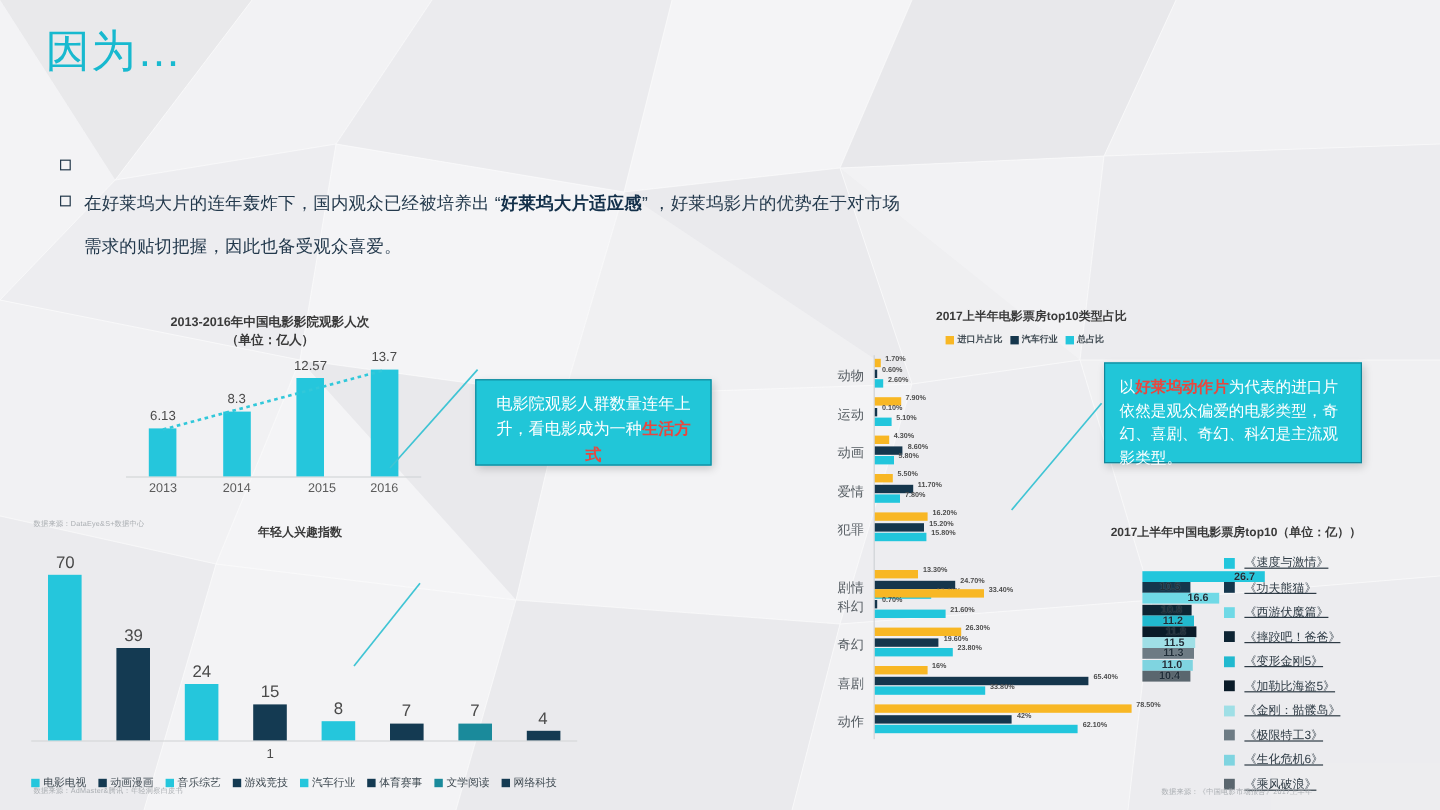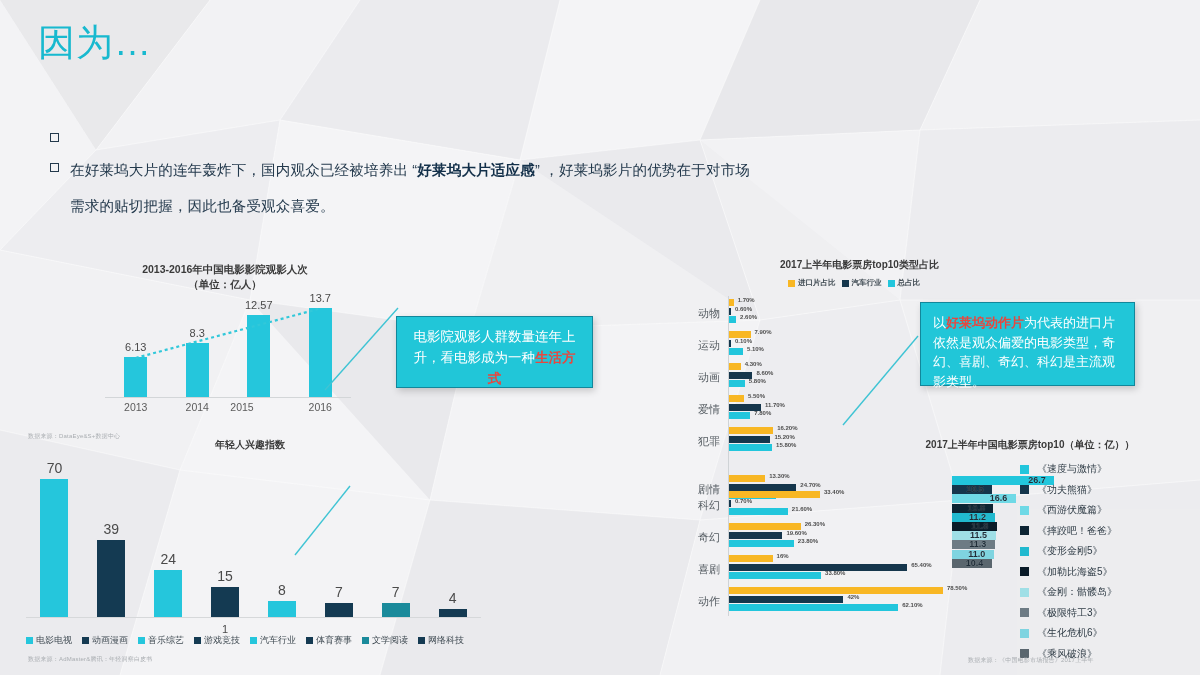--- a/index.html
+++ b/index.html
@@ -84,21 +84,21 @@
   #chart2 .c2bar { position: absolute; bottom: 0; width: 28px; }
   #chart2 .c2val {
     position: absolute; width: 48px; text-align: center;
     font-size: 14px; color: #4a4a4a;
   }
   #chart2 .c2val.small { font-size: 11px; }
   #chart2 .legend {
     position: absolute; left: 16px; top: 196px; display: flex;
     flex-wrap: nowrap; align-items: center; gap: 3px;
   }
-  #chart2 .lg-item { display: flex; align-items: center; margin-right: 7px; }
+  #chart2 .lg-item { display: flex; align-items: center; margin-right: 7px; margin-top: 12px; }
   #chart2 .lg-sw { width: 7px; height: 7px; margin-right: 3px; }
   #chart2 .lg-tx { font-size: 9px; color: #3f4a52; white-space: nowrap; }
 
   
   #chart3 { position: absolute; left: 650px; top: 258px; width: 330px; height: 360px; }
   #chart3 .c3-title { position: absolute; left: 130px; top: 0; width: 240px; text-align: left; font-size: 10px; }
   #chart3 .c3-legend {
     position: absolute; left: 138px; top: 20px; display: flex; align-items: center;
   }
   #chart3 .lg-item { display: flex; align-items: center; margin-right: 6px; }
@@ -125,21 +125,21 @@
   #chart4 .c4-title { position: absolute; left: 0; top: 0; width: 300px; font-size: 10px; }
   #chart4 .c4-bars { position: absolute; left: 72px; top: 38px; width: 120px; height: 95px; }
   #chart4 .c4bar { position: absolute; left: 0; }
   #chart4 .c4val {
     position: absolute; font-size: 9px; color: #1f2d38; font-weight: bold;
     white-space: nowrap; text-shadow: 0 0 1px rgba(255,255,255,.35);
   }
   #chart4 .c4-legend { position: absolute; left: 140px; top: 24px; }
   #chart4 .lg-item { display: flex; align-items: center; margin-bottom: 6.5px; }
   #chart4 .lg-sw { width: 9px; height: 9px; margin-right: 8px; flex: none; }
-  #chart4 .lg-tx { font-size: 10px; color: #2e3b45; white-space: nowrap; }
+  #chart4 .lg-tx { font-size: 10px; color: #2e3b45; white-space: nowrap; text-decoration: underline; }
 
   
   .callout {
     position: absolute; background: #21c6d8;
     border: 1.5px solid #12879b; color: #ffffff;
     font-size: 13.5px; line-height: 1.55; padding: 10px 12px;
     box-shadow: 2px 3px 7px rgba(0,0,0,.18);
   }
   .callout .hl { color: #e8473f; font-weight: bold; }
   .callout.c-center { text-align: center; }
@@ -221,21 +221,21 @@
         <div class="col" style="height: 82.124px; left: 142.25px; background: rgb(37, 198, 220);"></div>
         <div class="col-val" style="left: 130.75px; bottom: 86.124px;">12.57</div>
         <div class="col" style="height: 89.5067px; left: 203.75px; background: rgb(37, 198, 220);"></div>
         <div class="col-val" style="left: 192.25px; bottom: 93.5067px;">13.7</div>
       </div>
     <svg class="trend" viewBox="0 0 248 100" preserveAspectRatio="none">
       <line id="c1trend" x1="32.75" y1="59.95066666666666" x2="217.25" y2="10.49333333333334" stroke="#31c8da" stroke-width="2.2" stroke-dasharray="3,3"></line>
     </svg>
   <div class="xlab" style="left: 17.75px;">2013</div>
       <div class="xlab" style="left: 79.25px;">2014</div>
-      <div class="xlab" style="left: 124px;">2015</div>
+      <div class="xlab" style="left: 139px; text-align: right;">2015</div>
       <div class="xlab" style="left: 202.25px;">2016</div>
     </div>
   <div class="src-note" style="left:28px; top:432px;">数据来源：DataEye&amp;S+数据中心</div>
 
   <div id="chart2">
     <div class="chart-title c2-title">年轻人兴趣指数</div>
     <div class="plot" id="c2plot">
         <div class="c2bar" style="height: 138.133px; left: 14.4375px; background: rgb(37, 198, 220);"></div>
         <div class="c2val" style="left: 4.4375px; bottom: 141.133px;">70</div>
         <div class="c2bar" style="height: 76.96px; left: 71.3125px; background: rgb(20, 58, 82);"></div>

